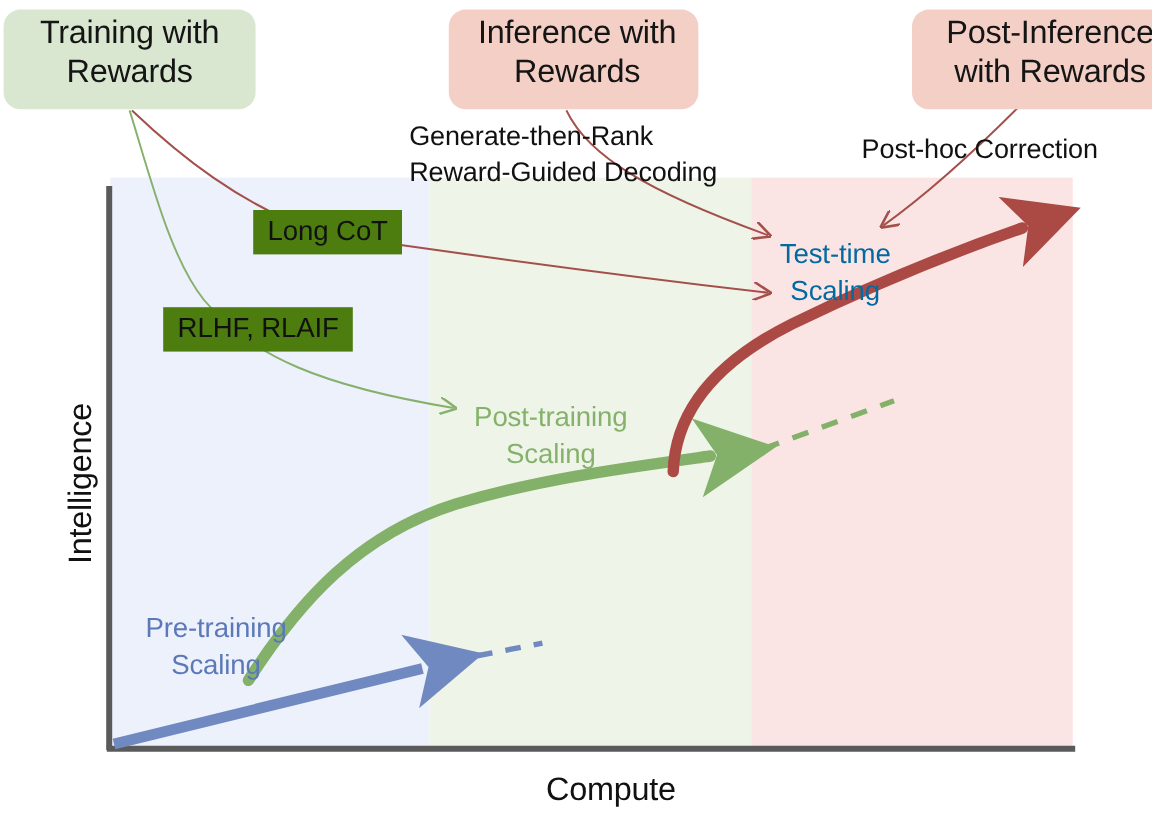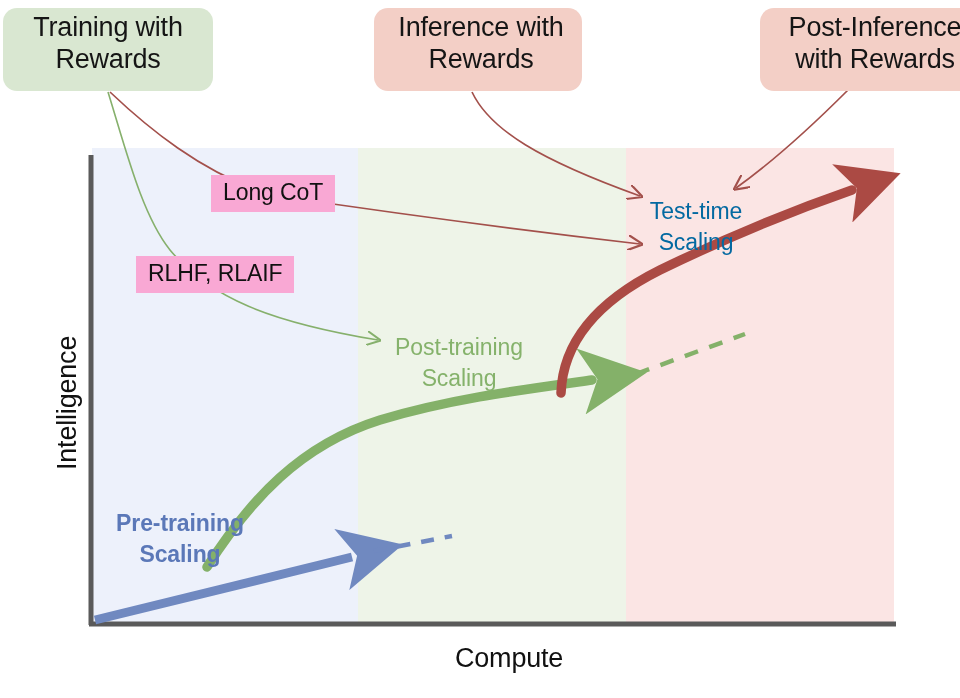--- a/index.html
+++ b/index.html
@@ -44,21 +44,21 @@
     position: absolute;
     font-size: 22.5px;
     color: #111111;
     line-height: 1.35;
     text-align: left;
     letter-spacing: -0.1px;
     white-space: pre;
   }
   .white-label {
     position: absolute;
-    background: #f9a8d4;
+    background: #4d7c0f;
     font-size: 23px;
     color: #111111;
     padding: 4px 12px 6px 12px;
     white-space: nowrap;
     letter-spacing: -0.1px;
   }
   .region-label {
     position: absolute;
     font-size: 23px;
     line-height: 1.33;
@@ -147,27 +147,30 @@
   <div class="cat-box pink" style="left:374px; top:8px; width:208px; height:83px;padding-left:16px;">
     <span style="white-space:pre-line;">Inference with
 Rewards</span>
   </div>
 
   <div class="cat-box pink" style="left:760px; top:8px; width:230px; height:83px;">
     <span style="white-space:pre-line;">Post-Inference
 with Rewards</span>
   </div>
 
+  <div class="plain-note" style="left:341px; top:99px;">Generate-then-Rank
+Reward-Guided Decoding</div>
 
+  <div class="plain-note" style="left:718px; top:110px;">Post-hoc Correction</div>
 
   <div class="white-label" style="left:211px; top:175px;">Long CoT</div>
 
   <div class="white-label" style="left:136px; top:256px;">RLHF, RLAIF</div>
 
-  <div class="region-label blue" style="left:110px; top:508px; width:140px;font-weight:bold;">Pre-training
+  <div class="region-label blue" style="left:110px; top:508px; width:140px;">Pre-training
 Scaling</div>
 
   <div class="region-label green" style="left:385px; top:332px; width:148px;">Post-training
 Scaling</div>
 
   <div class="region-label red" style="left:640px; top:196px; width:112px;">Test-time
 Scaling</div>
 
   <div class="axis-title" id="y-axis-title" style="left:52px; top:470px;">Intelligence</div>
 

